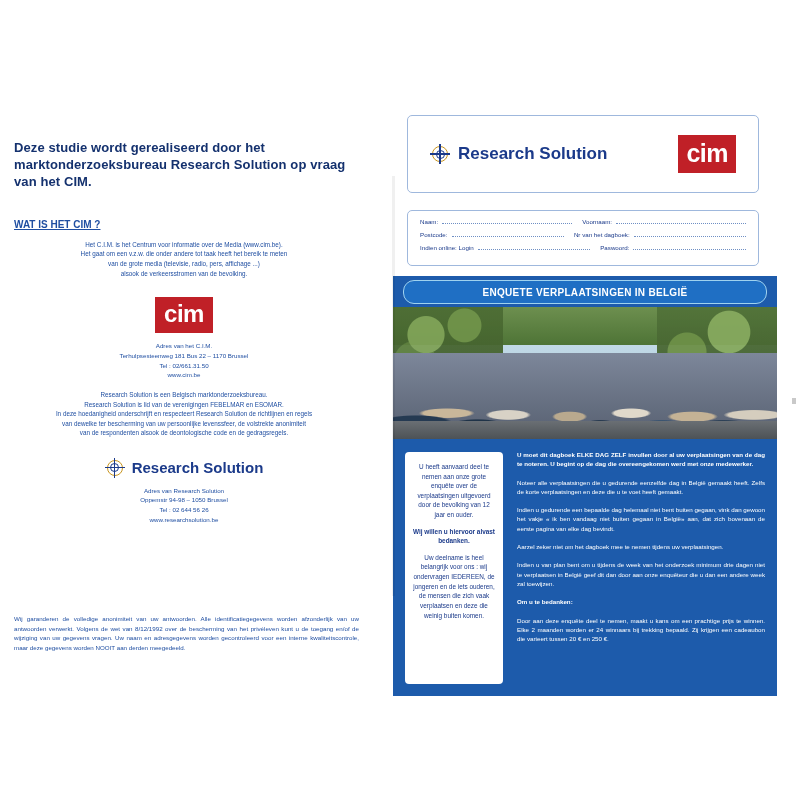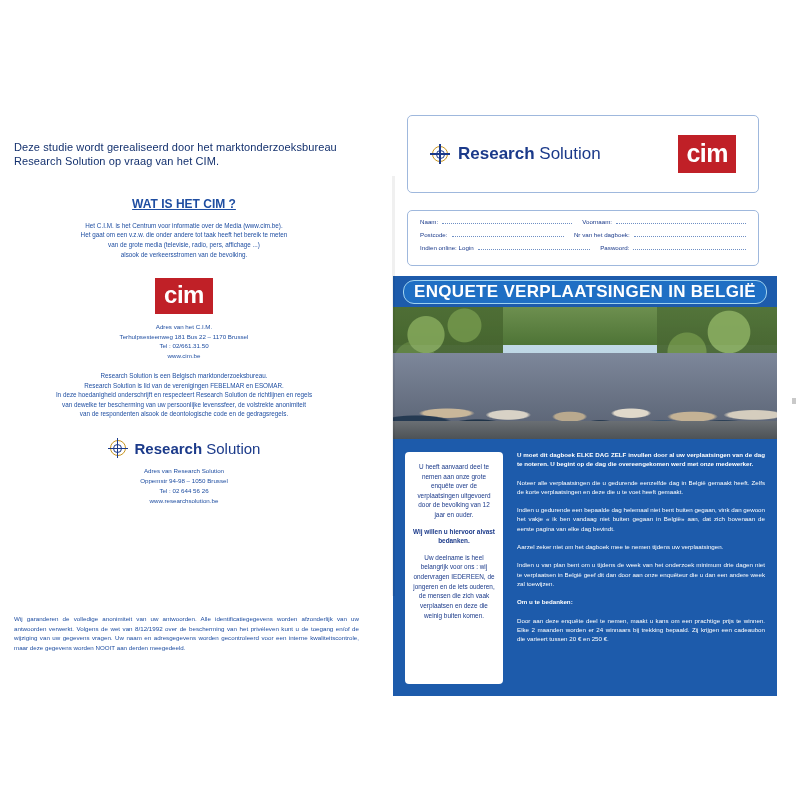--- a/index.html
+++ b/index.html
@@ -17,29 +17,28 @@
 
   
   .left-panel {
     position: absolute;
     left: 14px;
     top: 140px;
     width: 340px;
     color: #1b3a8a;
   }
   .intro-line {
-    font-size: 11px;
-    font-weight: normal;
+    font-size: 13px;
+    font-weight: bold;
     color: #14316e;
     letter-spacing: 0.1px;
     line-height: 1.3;
   }
   .section-title {
-    text-align: center;
-    font-size: 12px;
+    font-size: 10px;
     font-weight: bold;
     color: #1f4ea1;
     text-decoration: underline;
     margin-top: 28px;
   }
   .section-title.wide {
     letter-spacing: 0.3px;
   }
   .center-text {
     text-align: center;
@@ -118,21 +117,21 @@
     left: 9.2px; top: 0;
     width: 1.4px; height: 20px;
     background: #1b3a8a;
   }
   .rs-text {
     font-size: 15px;
     color: #1b3a8a;
     white-space: nowrap;
   }
   .rs-text b { font-weight: bold; text-align: center; }
-  .rs-text span.light { font-weight: normal; margin-top: 24px; }
+  .rs-text span.light { font-weight: bold; margin-top: 24px; }
 
   .bottom-disclaimer {
     position: absolute;
     left: 14px;
     top: 614px;
     width: 345px;
     font-size: 6.2px;
     color: #1f4ea1;
     line-height: 1.55;
     text-align: justify;
@@ -233,21 +232,21 @@
     height: 22px;
     background: #1f6fc4;
     border: 1px solid #9fd2ef;
     border-radius: 11px;
     display: flex;
     align-items: center;
     justify-content: center;
   }
   .title-banner span {
     color: #ffffff;
-    font-size: 17px;
+    font-size: 10px;
     font-weight: bold;
     letter-spacing: 0.3px;
   }
 
   
   .photo {
     position: absolute;
     left: 8px;
     top: 207px;
     width: 384px;

